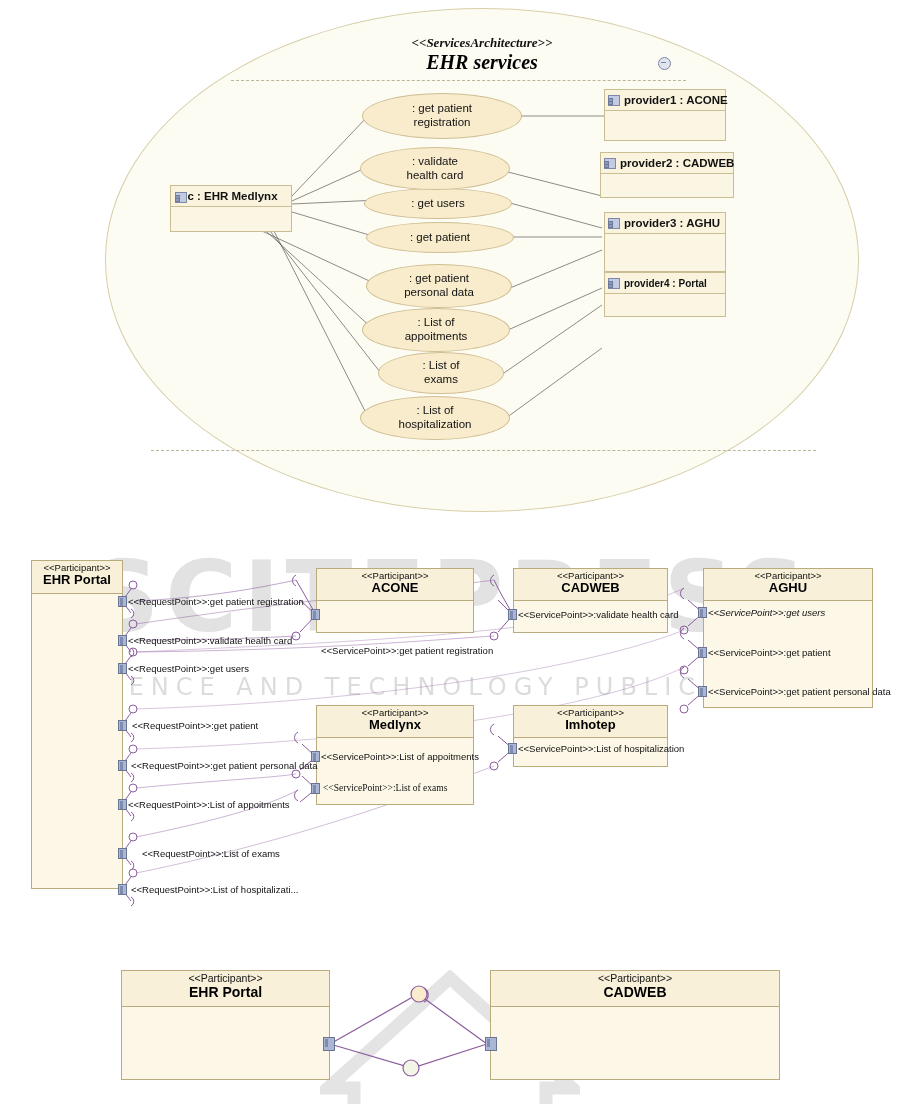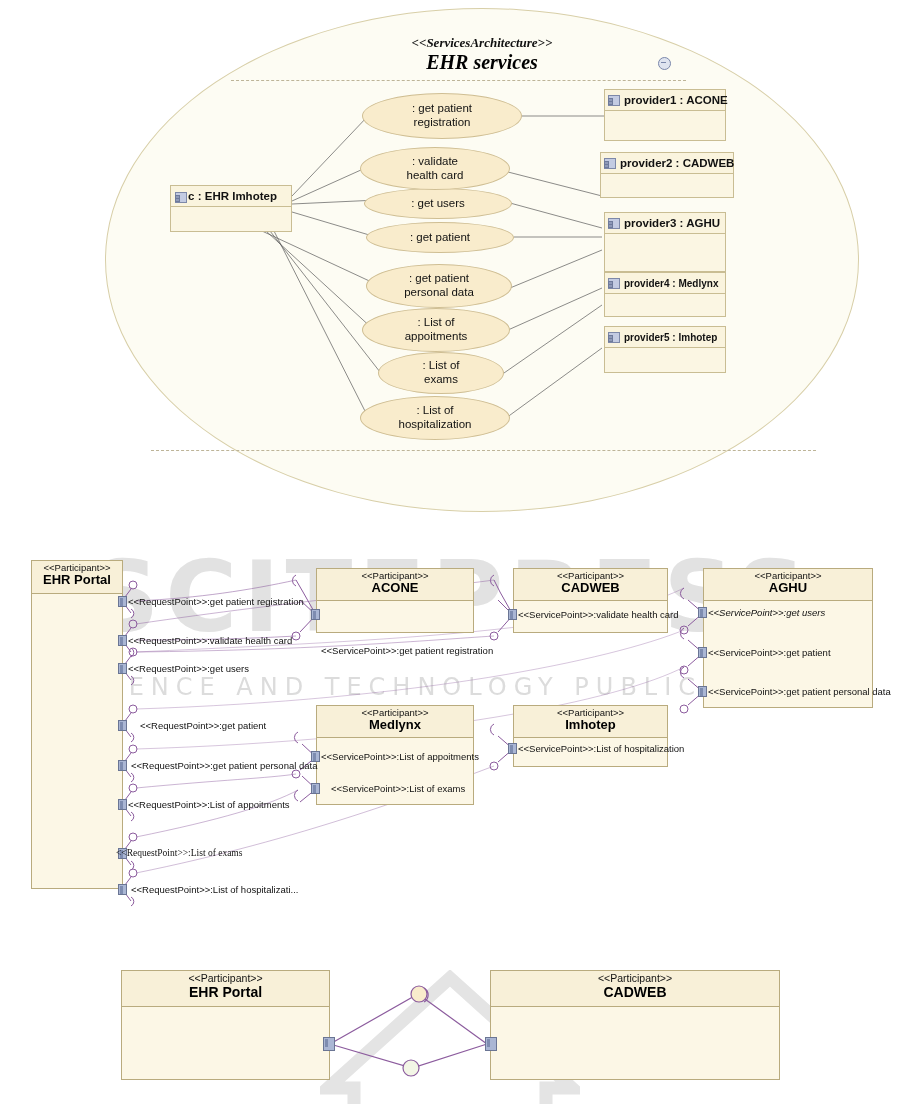--- a/index.html
+++ b/index.html
@@ -290,21 +290,21 @@
       <path d="M330 1044 L412 1068 L487 1044"></path>
       <circle cx="419" cy="994" r="8" fill="#f9eccc"></circle>
       <path d="M424 988 A8 8 0 0 1 424 1002" stroke="#8c5c9e" fill="none"></path>
       <circle cx="411" cy="1068" r="8" fill="#f3f6e6"></circle>
     </g>
   </svg>
 
   <div class="cls-box" id="client-box" style="left:170px;top:185px;width:122px;height:47px;">
     <div class="cls-hdr center">
       <span class="cls-icon" style="position:absolute;left:4px;top:6px;"></span>
-      <span>c : EHR Imhotep</span>
+      <span>c : EHR Medlynx</span>
     </div>
     <div class="cls-body"></div>
   </div>
 
   <div class="svc" style="left:362px;top:93px;width:160px;height:46px;">
     <span>: get patient<br>registration</span>
   </div>
   <div class="svc" style="left:364px;top:188px;width:148px;height:31px;">
     <span>: get users</span>
   </div>
@@ -344,28 +344,21 @@
   <div class="cls-box" style="left:604px;top:212px;width:122px;height:60px;">
     <div class="cls-hdr">
       <span class="cls-icon"></span>
       <span>provider3 : AGHU</span>
     </div>
     <div class="cls-body"></div>
   </div>
   <div class="cls-box" style="left:604px;top:272px;width:122px;height:45px;">
     <div class="cls-hdr" style="font-size:10px;">
       <span class="cls-icon"></span>
-      <span>provider4 : Medlynx</span>
-    </div>
-    <div class="cls-body"></div>
-  </div>
-  <div class="cls-box" style="left:604px;top:326px;width:122px;height:47px;">
-    <div class="cls-hdr" style="font-size:10px;">
-      <span class="cls-icon"></span>
-      <span>provider5 : Imhotep</span>
+      <span>provider4 : Portal</span>
     </div>
     <div class="cls-body"></div>
   </div>
 
   <div class="part" style="left:31px;top:560px;width:92px;height:329px;">
     <div class="part-hdr" style="height:33px;">
       <div class="part-stereo">&lt;&lt;Participant&gt;&gt;</div>
       <div class="part-name">EHR Portal</div>
     </div>
     <div class="part-body" style="height:294px;"></div>
@@ -374,30 +367,30 @@
   <div class="port" style="left:118px;top:596px;"></div>
   <div class="rp-label" style="left:128px;top:597px;">&lt;&lt;RequestPoint&gt;&gt;:get patient registration</div>
 
   <div class="port" style="left:118px;top:635px;"></div>
   <div class="rp-label" style="left:128px;top:636px;">&lt;&lt;RequestPoint&gt;&gt;:validate health card</div>
 
   <div class="port" style="left:118px;top:663px;"></div>
   <div class="rp-label" style="left:128px;top:664px;text-align:center;">&lt;&lt;RequestPoint&gt;&gt;:get users</div>
 
   <div class="port" style="left:118px;top:720px;"></div>
-  <div class="rp-label" style="left:140px;top:721px;">&lt;&lt;RequestPoint&gt;&gt;:get patient</div>
+  <div class="rp-label" style="left:132px;top:721px;">&lt;&lt;RequestPoint&gt;&gt;:get patient</div>
 
   <div class="port" style="left:118px;top:760px;"></div>
   <div class="rp-label" style="left:131px;top:761px;">&lt;&lt;RequestPoint&gt;&gt;:get patient personal data</div>
 
   <div class="port" style="left:118px;top:799px;"></div>
   <div class="rp-label" style="left:128px;top:800px;">&lt;&lt;RequestPoint&gt;&gt;:List of appoitments</div>
 
   <div class="port" style="left:118px;top:848px;"></div>
-  <div class="rp-label" style="left:116px;top:849px;font-family:Liberation Serif, serif;">&lt;&lt;RequestPoint&gt;&gt;:List of exams</div>
+  <div class="rp-label" style="left:142px;top:849px;">&lt;&lt;RequestPoint&gt;&gt;:List of exams</div>
 
   <div class="port" style="left:118px;top:884px;"></div>
   <div class="rp-label" style="left:131px;top:885px;">&lt;&lt;RequestPoint&gt;&gt;:List of hospitalizati...</div>
 
   <div class="part" style="left:316px;top:568px;width:158px;height:65px;">
     <div class="part-hdr" style="height:32px;">
       <div class="part-stereo">&lt;&lt;Participant&gt;&gt;</div>
       <div class="part-name">ACONE</div>
     </div>
     <div class="part-body" style="height:33px;"></div>
@@ -432,21 +425,21 @@
   <div class="part" style="left:316px;top:705px;width:158px;height:100px;">
     <div class="part-hdr" style="height:32px;">
       <div class="part-stereo">&lt;&lt;Participant&gt;&gt;</div>
       <div class="part-name">Medlynx</div>
     </div>
     <div class="part-body" style="height:68px;"></div>
   </div>
   <div class="port" style="left:311px;top:751px;"></div>
   <div class="rp-label" style="left:321px;top:752px;">&lt;&lt;ServicePoint&gt;&gt;:List of appoitments</div>
   <div class="port" style="left:311px;top:783px;"></div>
-  <div class="rp-label" style="left:331px;top:784px;">&lt;&lt;ServicePoint&gt;&gt;:List of exams</div>
+  <div class="rp-label" style="left:323px;top:784px;font-family:Liberation Serif, serif;">&lt;&lt;ServicePoint&gt;&gt;:List of exams</div>
 
   <div class="part" style="left:513px;top:705px;width:155px;height:62px;">
     <div class="part-hdr" style="height:32px;">
       <div class="part-stereo">&lt;&lt;Participant&gt;&gt;</div>
       <div class="part-name">Imhotep</div>
     </div>
     <div class="part-body" style="height:30px;"></div>
   </div>
   <div class="port" style="left:508px;top:743px;"></div>
   <div class="rp-label" style="left:518px;top:744px;">&lt;&lt;ServicePoint&gt;&gt;:List of hospitalization</div>

